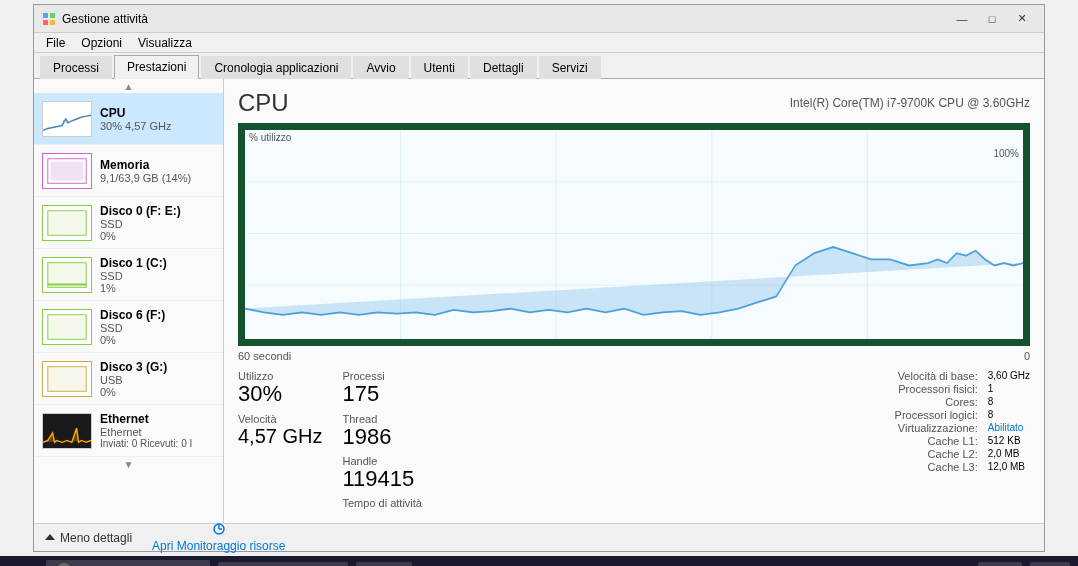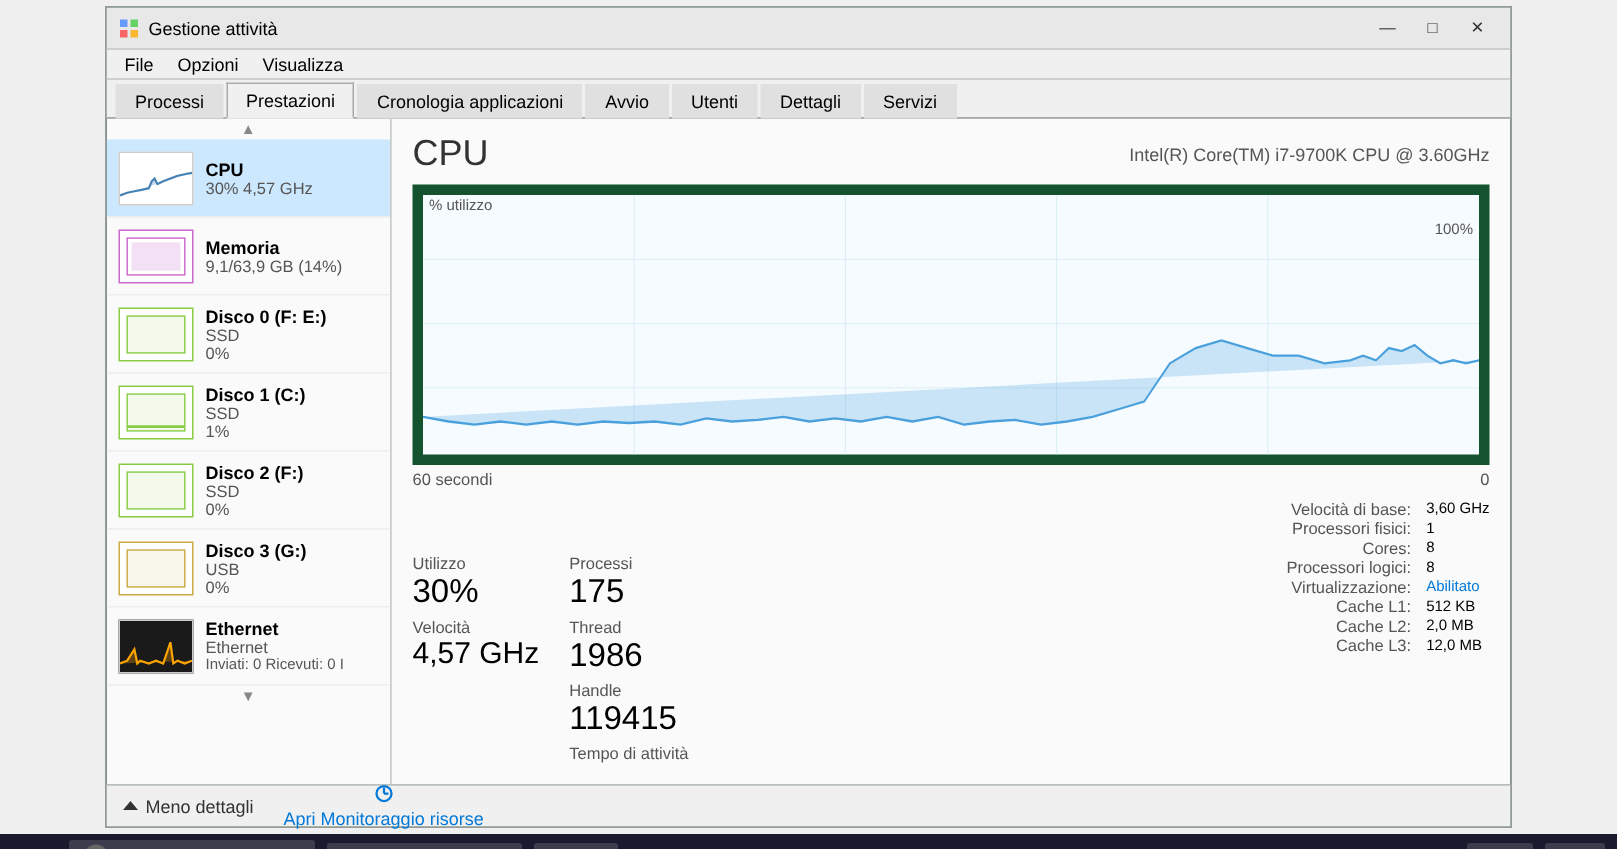--- a/index.html
+++ b/index.html
@@ -5,24 +5,24 @@
     * { margin: 0; padding: 0; box-sizing: border-box; }
     body {
       font-family: 'Segoe UI', Tahoma, sans-serif;
       font-size: 12px;
       background: #f0f0f0;
       width: 1078px;
       height: 566px;
       overflow: hidden;
     }
     .window {
-      width: 938px;
+      width: 1012px;
       height: 548px;
       margin: 4px auto;
-      background: #14532d;
+      background: #f97316;
       border: 1px solid #999;
       display: flex;
       flex-direction: column;
     }
     .title-bar {
       background: #e8e8e8;
       height: 28px;
       display: flex;
       align-items: center;
       padding: 0 8px;
@@ -201,21 +201,20 @@
       margin-bottom: 8px;
     }
     .stats-section {
       display: flex;
       gap: 20px;
     }
     .stats-col {
       display: flex;
       flex-direction: column;
       gap: 2px;
-      margin-top: 36px;
     }
     .stat-group {
       margin-bottom: 4px;
     }
     .stat-label {
       font-size: 11px;
       color: #555;
     }
     .stat-value {
       font-size: 22px;
@@ -421,21 +420,21 @@
         </div>
       </div>
 
       <div class="sidebar-item">
         <div class="sidebar-thumb" style="background: white; border-color: #88cc44;">
           <svg viewBox="0 0 50 36" preserveAspectRatio="none">
             <rect x="5" y="5" width="40" height="26" fill="rgba(136,204,68,0.1)" stroke="#88cc44" stroke-width="1"></rect>
           </svg>
         </div>
         <div class="sidebar-info">
-          <div class="sidebar-name">Disco 2 (F:)</div>
+          <div class="sidebar-name">Disco 6 (F:)</div>
           <div class="sidebar-sub">SSD</div>
           <div class="sidebar-sub">0%</div>
         </div>
       </div>
 
       <div class="sidebar-item">
         <div class="sidebar-thumb" style="background: white; border-color: #ccaa44;">
           <svg viewBox="0 0 50 36" preserveAspectRatio="none">
             <rect x="5" y="5" width="40" height="26" fill="rgba(200,170,68,0.1)" stroke="#ccaa44" stroke-width="1"></rect>
           </svg>

